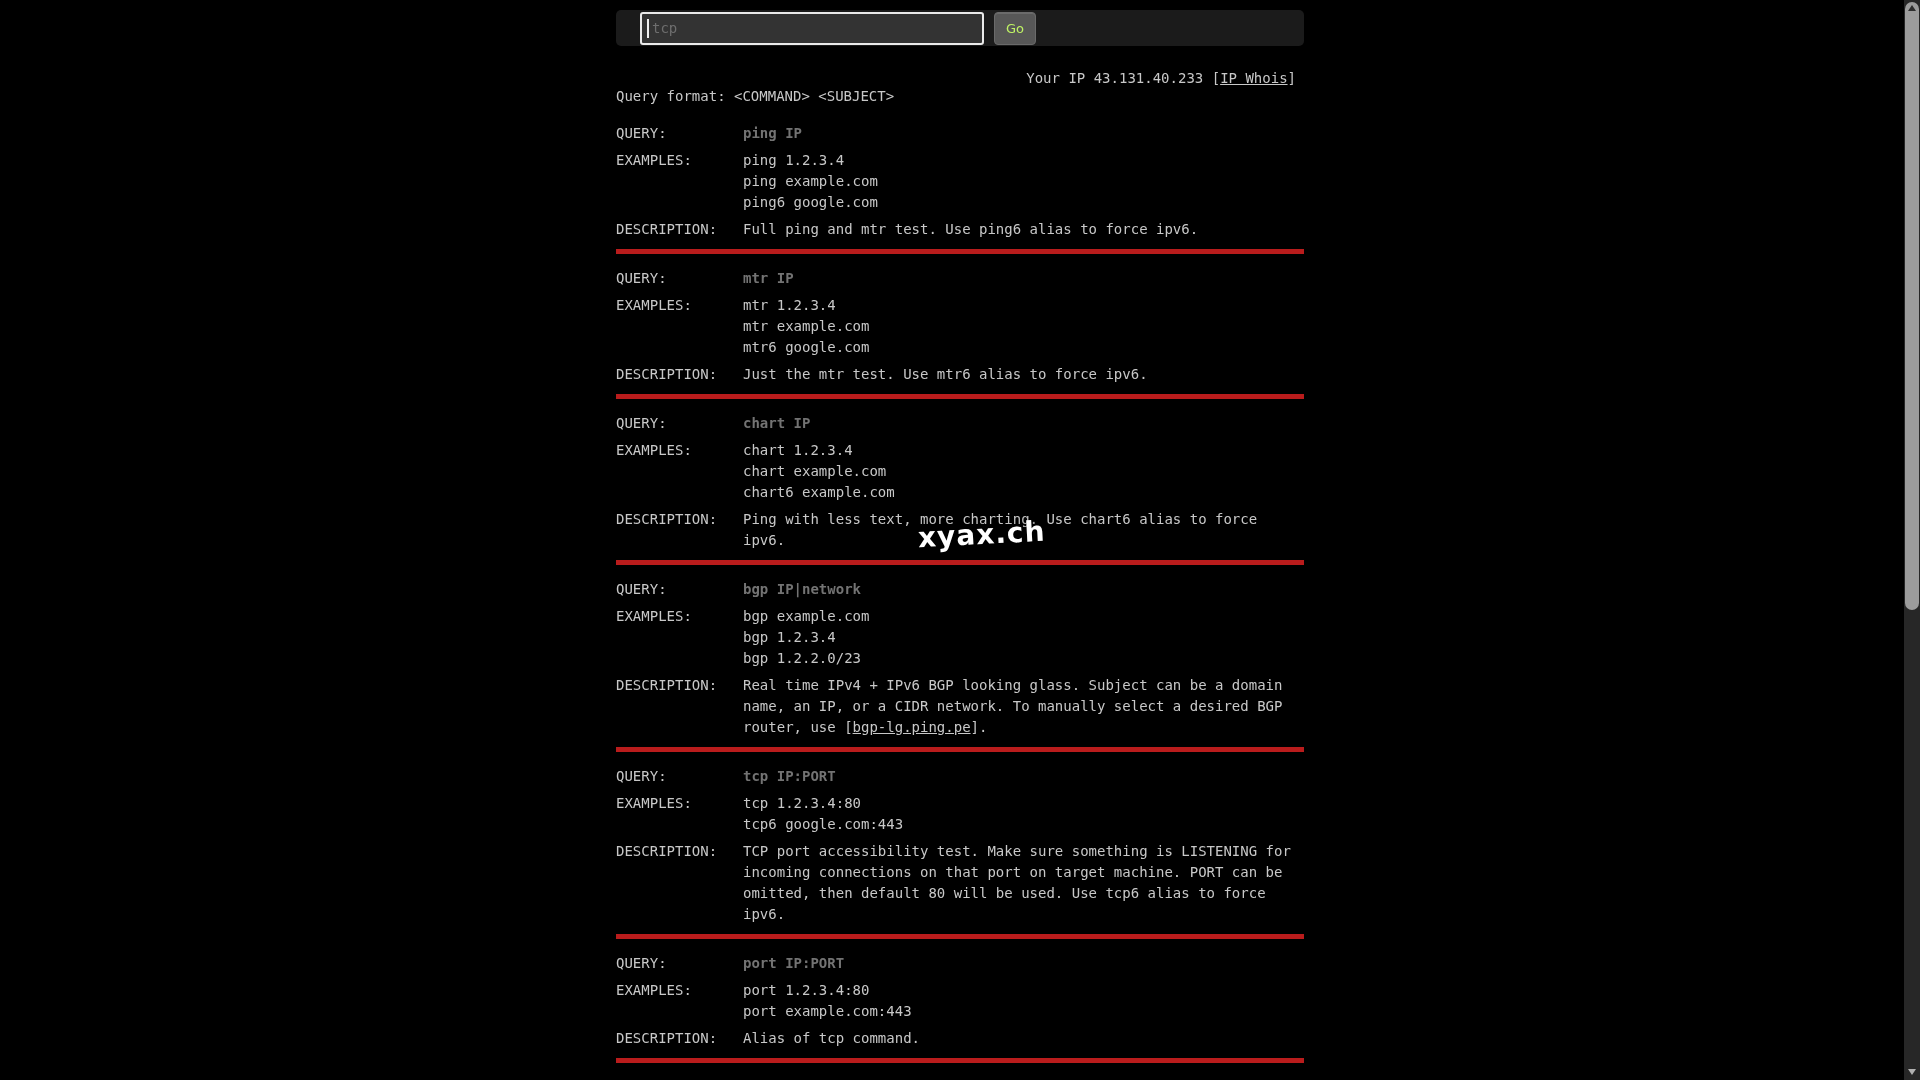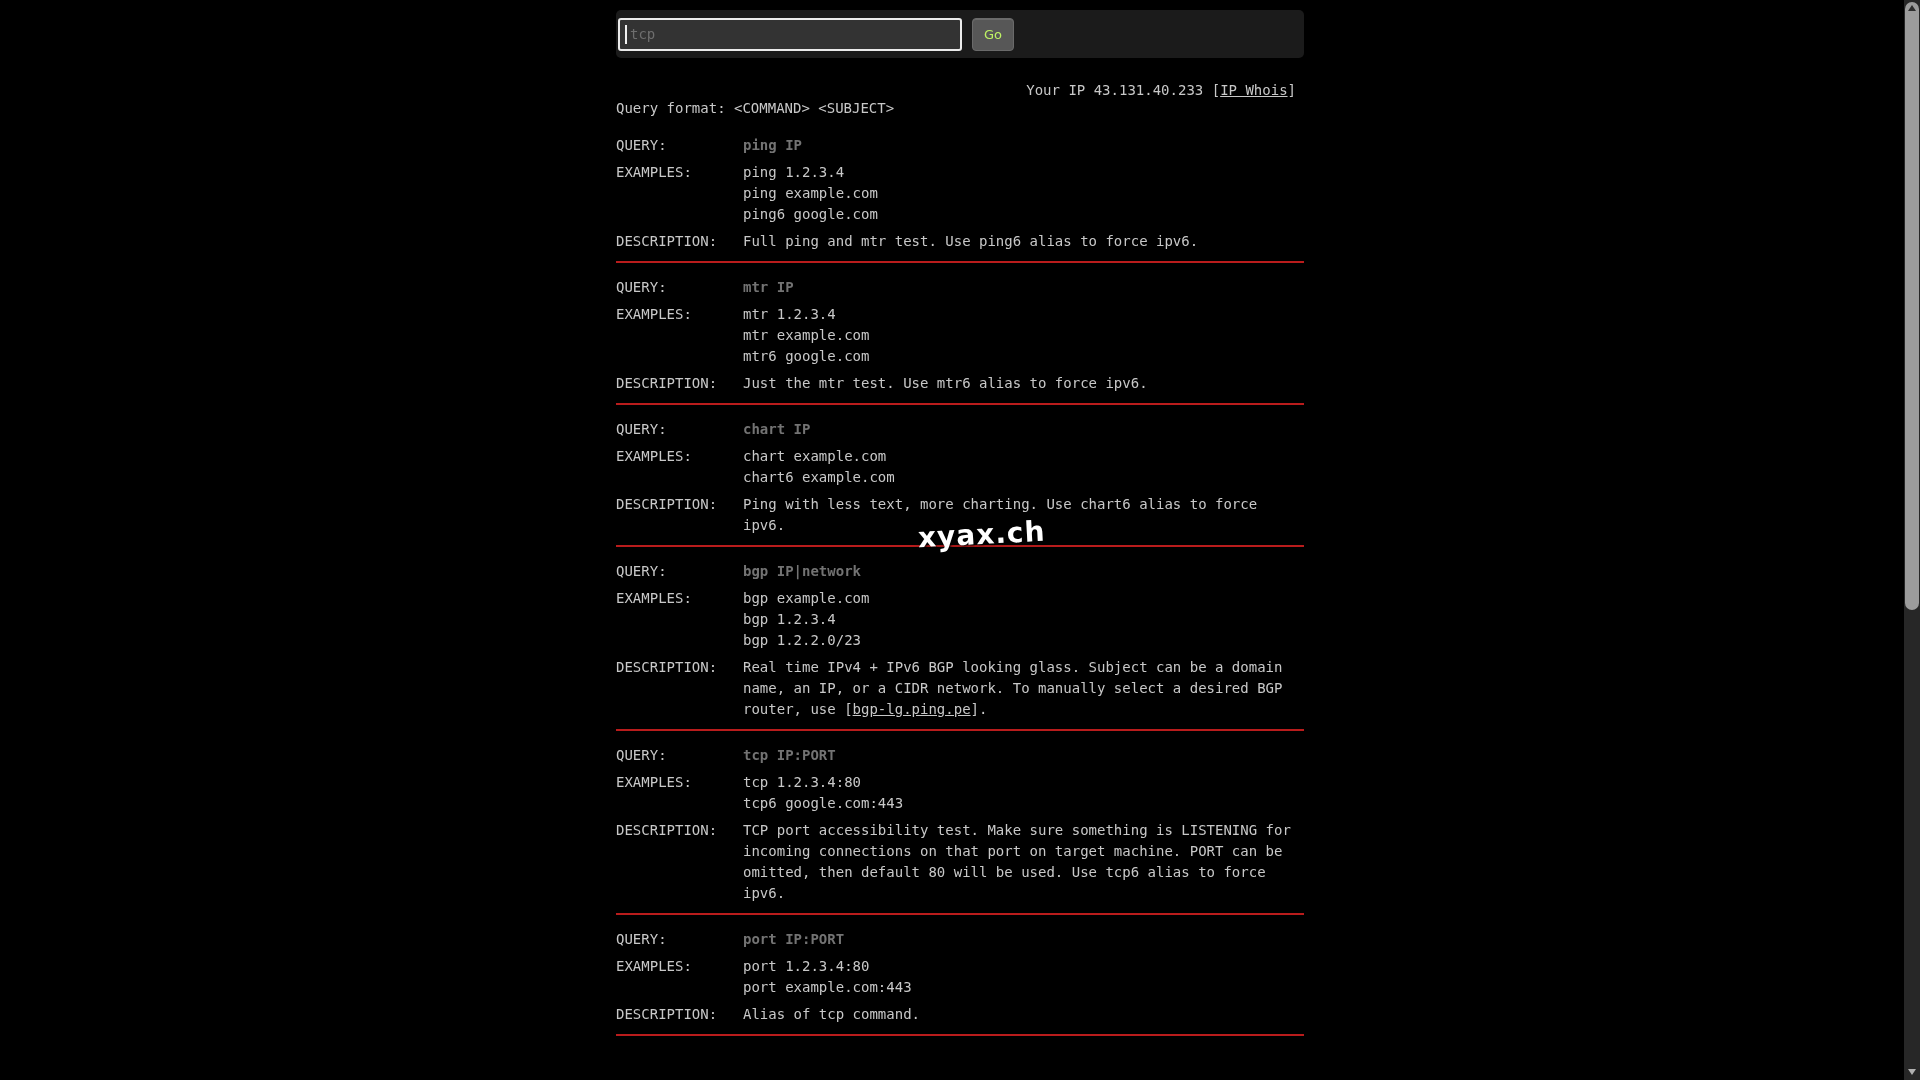--- a/index.html
+++ b/index.html
@@ -13,23 +13,23 @@
   .column {
     width: 688px;
     margin: 0 auto;
     padding-top: 10px;
     position: relative;
   }
   
   .searchbar {
     background: #1b1b1b;
     border-radius: 5px;
-    height: 48px;
+    height: 36px;
     box-sizing: border-box;
-    padding: 0 2px;
+    padding: 0 24px;
     display: flex;
     align-items: center;
     gap: 10px;
   }
   .input-wrap { position: relative; }
   .search-input {
     width: 344px; height: 33px;
     box-sizing: border-box;
     background: #333333;
     border: 2px solid #ebebeb;
@@ -74,21 +74,21 @@
   }
   
   .intro {
     font-size: 14px;
     line-height: 21px;
     white-space: pre;
   }
   
   .sections { margin-top: 16px; }
   .section {
-    border-bottom: 2px solid #b91c1c;
+    border-bottom: 5px solid #b91c1c;
     padding-bottom: 9px;
     margin-bottom: 14px;
   }
   .row {
     display: flex;
     font-size: 14px;
     line-height: 21px;
     margin-top: 6px;
   }
   .row:first-child { margin-top: 0; }
@@ -206,20 +206,21 @@
   </div>
 
   <div class="section">
     <div class="row">
       <span class="label">QUERY:</span>
       <span class="value query-value">chart IP</span>
     </div>
     <div class="row">
       <span class="label">EXAMPLES:</span>
       <span class="value">
+            <div>chart 1.2.3.4</div>
             <div>chart example.com</div>
             <div>chart6 example.com</div>
           </span>
     </div>
     <div class="row">
       <span class="label">DESCRIPTION:</span>
       <span class="value desc">Ping with less text, more charting. Use chart6 alias to force ipv6.</span>
     </div>
   </div>
 

